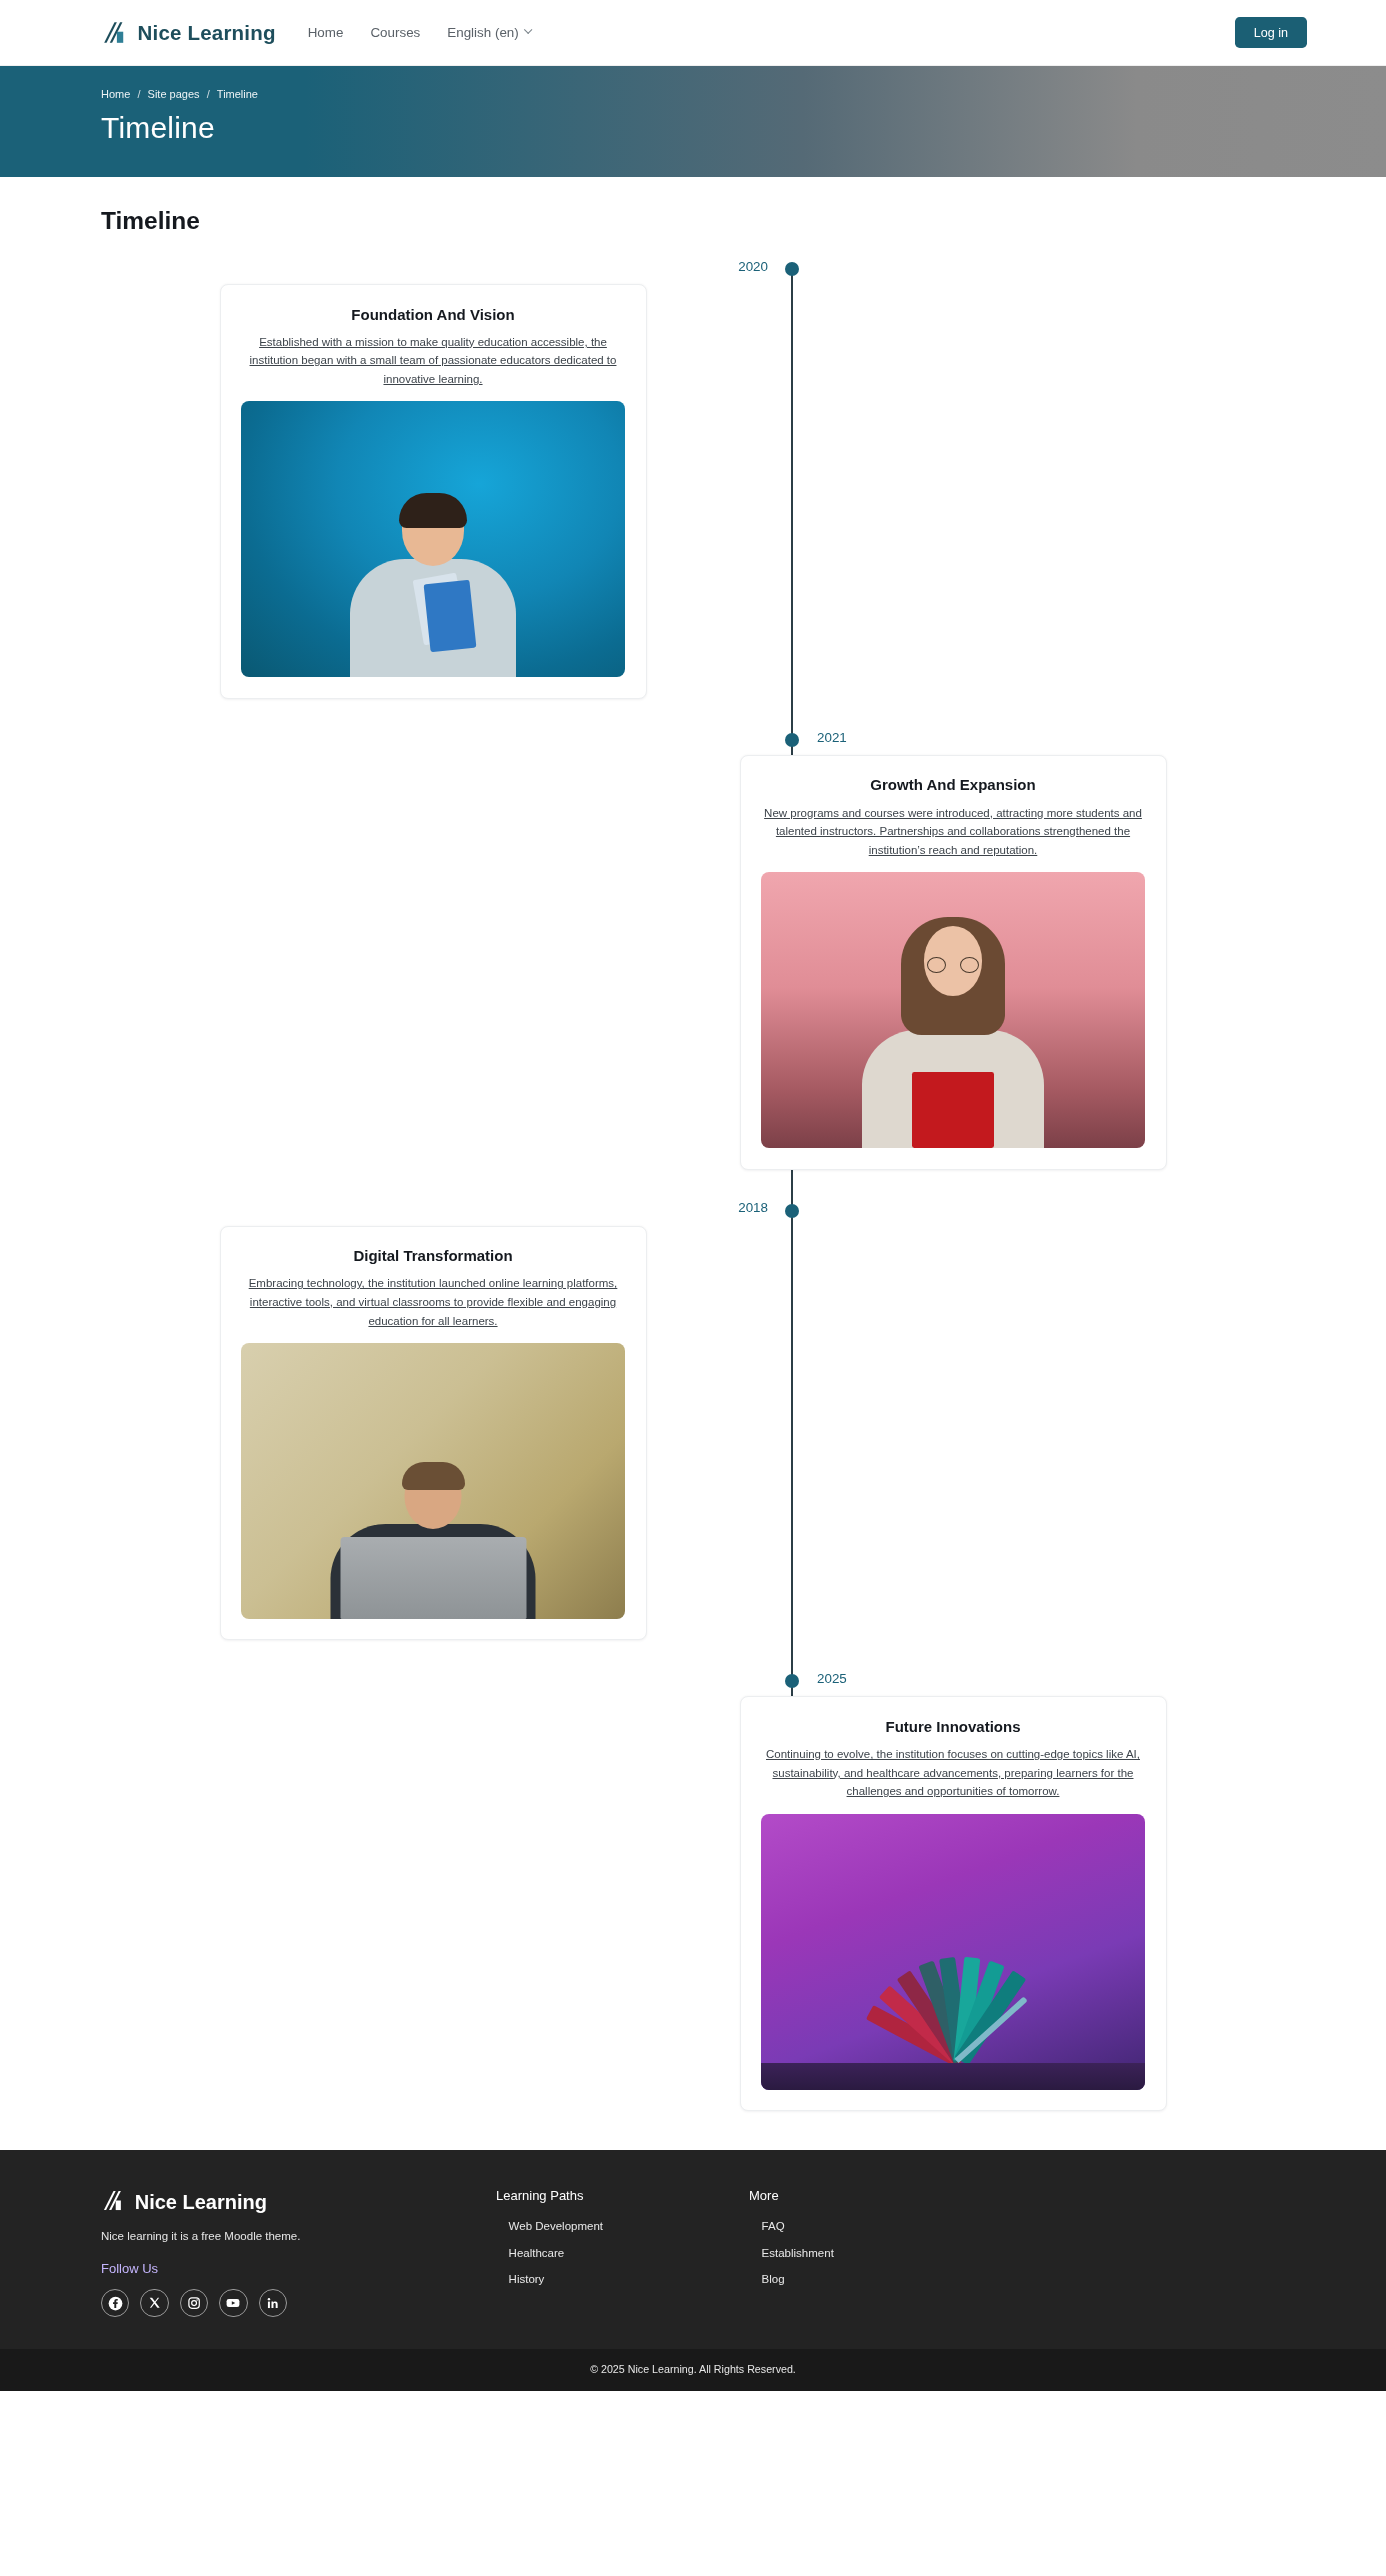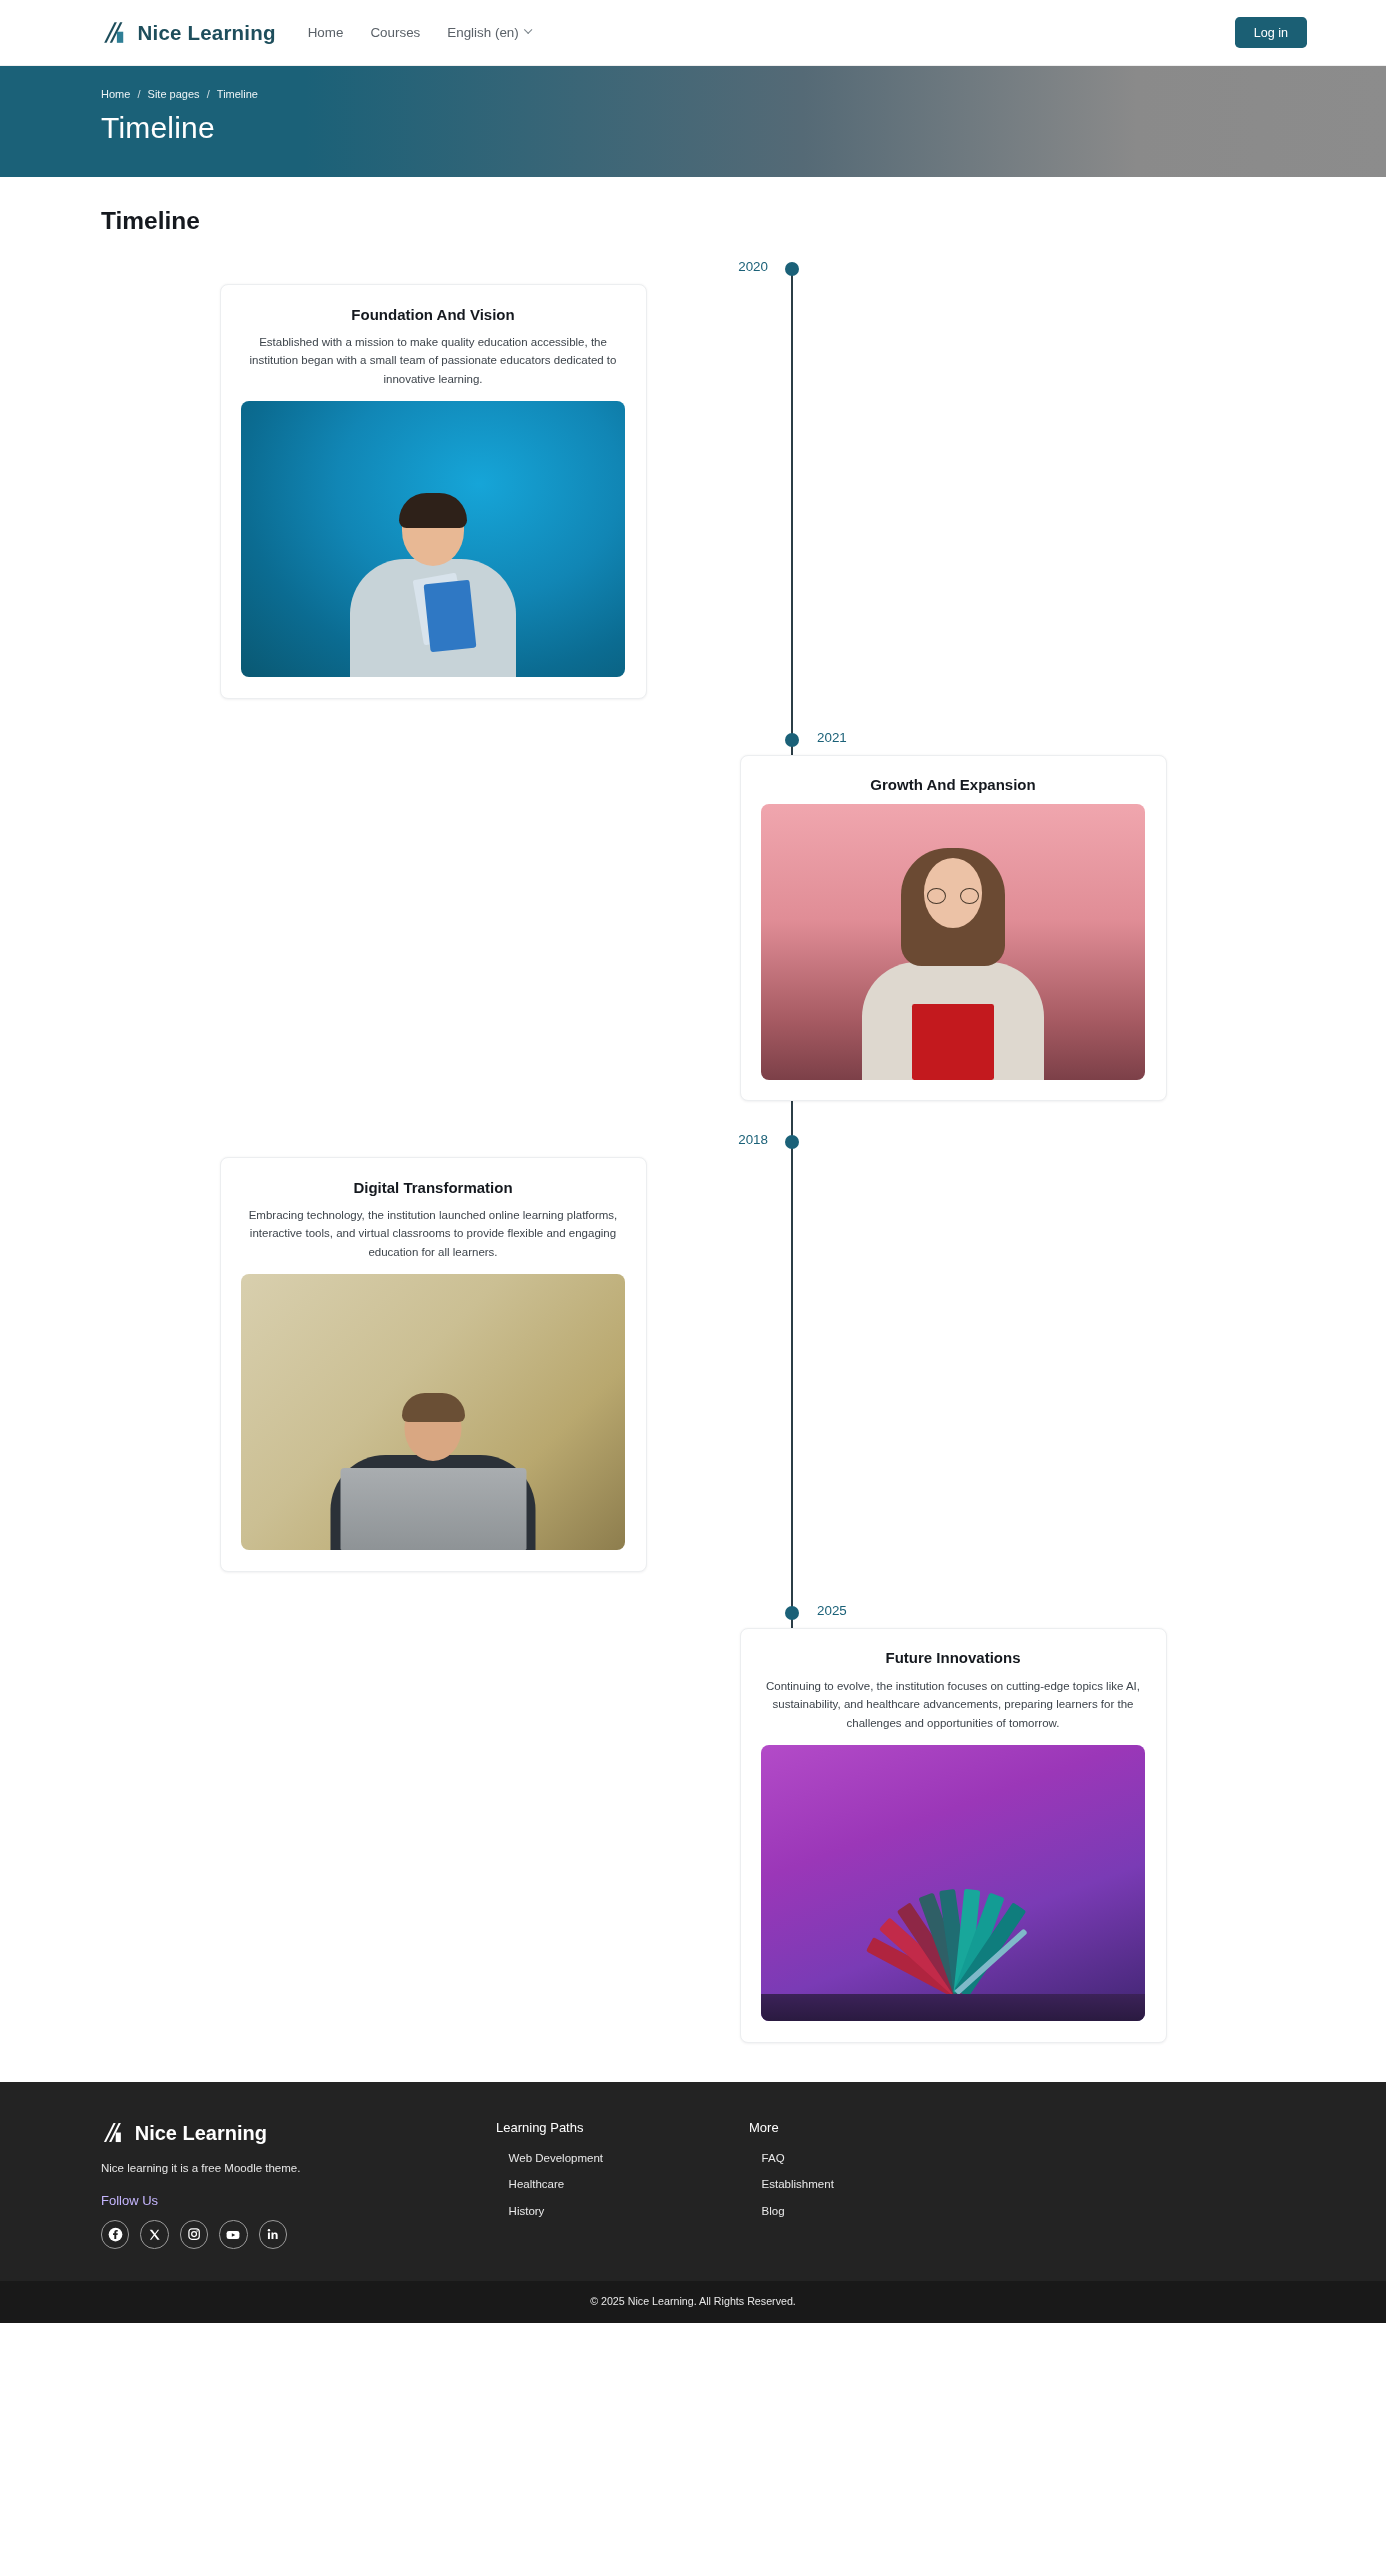--- a/index.html
+++ b/index.html
@@ -124,20 +124,21 @@
     font-size: 15px;
     font-weight: 700;
     color: #15191f;
     margin-bottom: 10.3px;
   }
   .tl-card p {
     font-size: 11.5px;
     line-height: 1.62;
     color: #3d444b;
     margin-bottom: 12.6px;
+    text-decoration: underline;
   }
   .tl-img {
     width: 100%;
     height: 276px;
     border-radius: 8px;
     position: relative;
     overflow: hidden;
   }
 
   
@@ -277,20 +278,21 @@
         </article>
       </div>
     </div>
 
     <div class="tl-row right">
       <span class="tl-dot"></span>
       <span class="tl-year">2021</span>
       <div class="tl-side">
         <article class="tl-card">
           <h3>Growth And Expansion</h3>
+          <p>New programs and courses were introduced, attracting more students and talented instructors. Partnerships and collaborations strengthened the institution’s reach and reputation.</p>
           <div class="tl-img">
             <div class="ph ph-pink"></div>
             <div class="fig fig-b">
               <div style="position:relative;width:190px;">
                 <div style="position:relative;height:118px;">
                   <div class="hair"></div>
                   <div class="head-fg"></div>
                   <div class="glasses">
                       <i></i>
                       <i></i>

